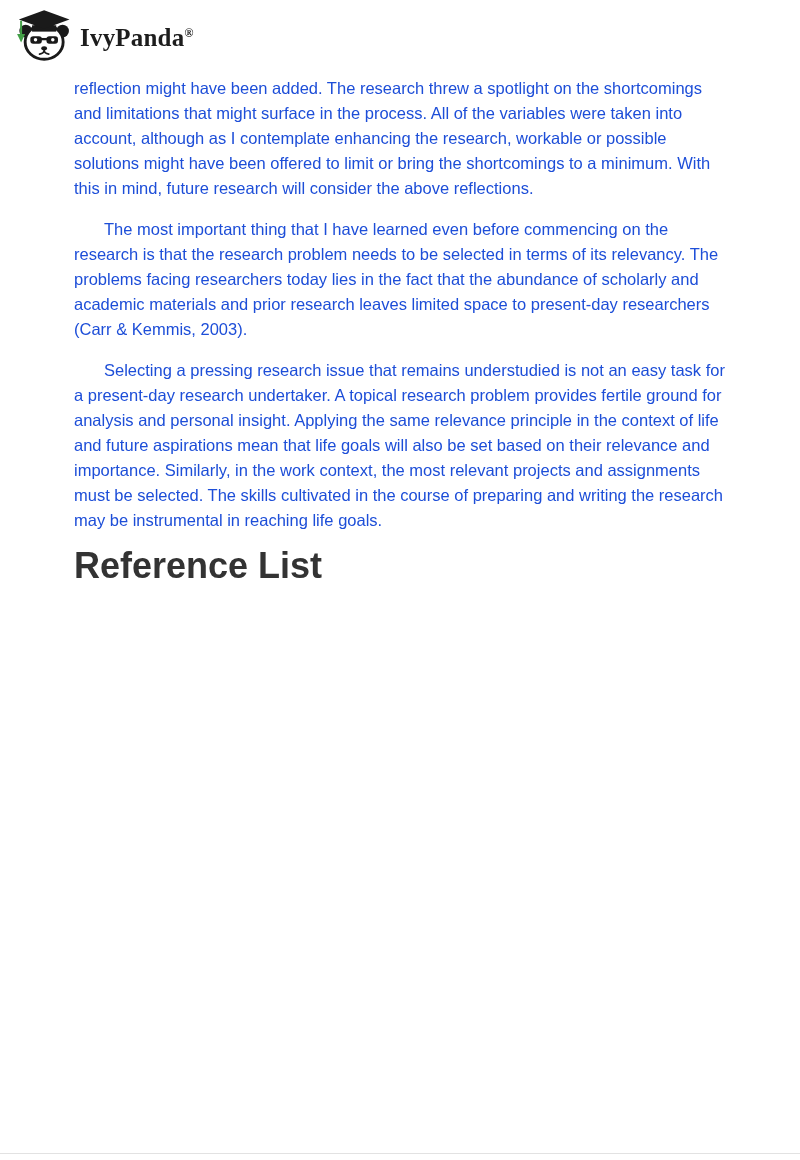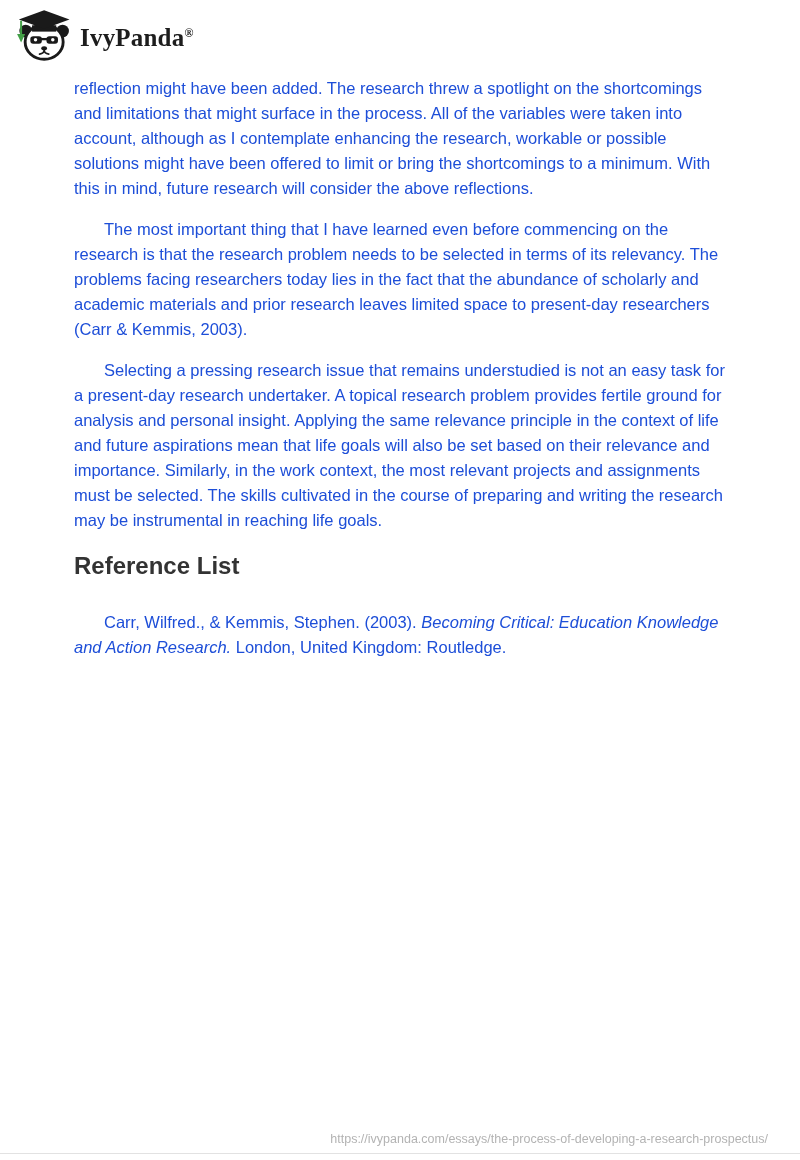--- a/index.html
+++ b/index.html
@@ -60,21 +60,21 @@
     line-height: 25px;
     color: #1d4ed8;
     margin: 0 0 16px 0;
     text-align: left;
   }
   .content p.indent { text-indent: 30px; }
 
   .ref-heading {
     font-family: "Liberation Sans", sans-serif;
     font-weight: bold;
-    font-size: 24px;
+    font-size: 36px;
     color: #333333;
     margin: 14px 0 28px 0;
     line-height: 33px;
   }
   .reference {
     text-indent: 30px;
   }
   .reference em { font-style: italic; }
 
   
@@ -131,19 +131,17 @@
     </div>
   </div>
 
   <div class="content">
     <p>reflection might have been added. The research threw a spotlight on the shortcomings and limitations that might surface in the process. All of the variables were taken into account, although as I contemplate enhancing the research, workable or possible solutions might have been offered to limit or bring the shortcomings to a minimum. With this in mind, future research will consider the above reflections.</p>
     <p class="indent">The most important thing that I have learned even before commencing on the research is that the research problem needs to be selected in terms of its relevancy. The problems facing researchers today lies in the fact that the abundance of scholarly and academic materials and prior research leaves limited space to present-day researchers (Carr &amp; Kemmis, 2003).</p>
     <p class="indent">Selecting a pressing research issue that remains understudied is not an easy task for a present-day research undertaker. A topical research problem provides fertile ground for analysis and personal insight. Applying the same relevance principle in the context of life and future aspirations mean that life goals will also be set based on their relevance and importance. Similarly, in the work context, the most relevant projects and assignments must be selected. The skills cultivated in the course of preparing and writing the research may be instrumental in reaching life goals.</p>
 
     <h1 class="ref-heading">Reference List</h1>
 
-    <p class="reference"><span>Carr, Wilfred., &amp; Kemmis, Stephen. (2003). </span><em>Becoming Critical: Education Knowledge and Action Research.</em><span> London, United Kingdom: Routledge.</span></p>
   </div>
 
-  <a class="footer-url">https://ivypanda.com/essays/the-process-of-developing-a-research-prospectus/</a>
   <div class="bottom-line"></div>
 
 </div>
 
 </body></html>

